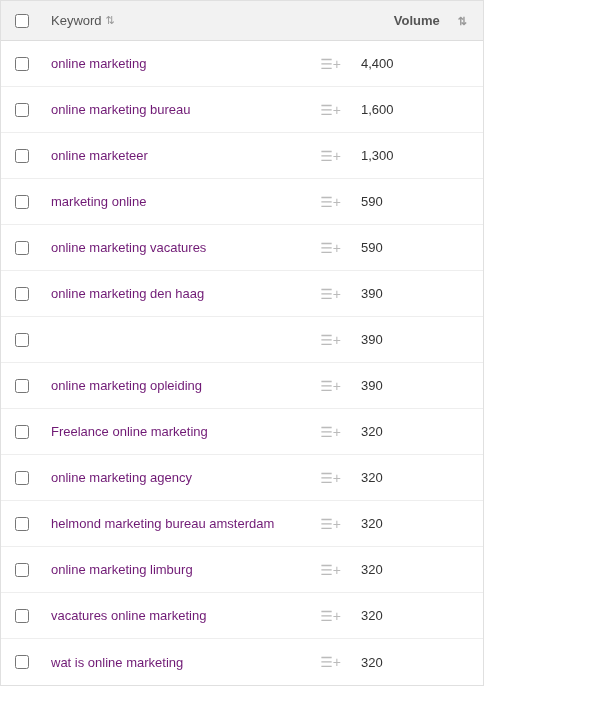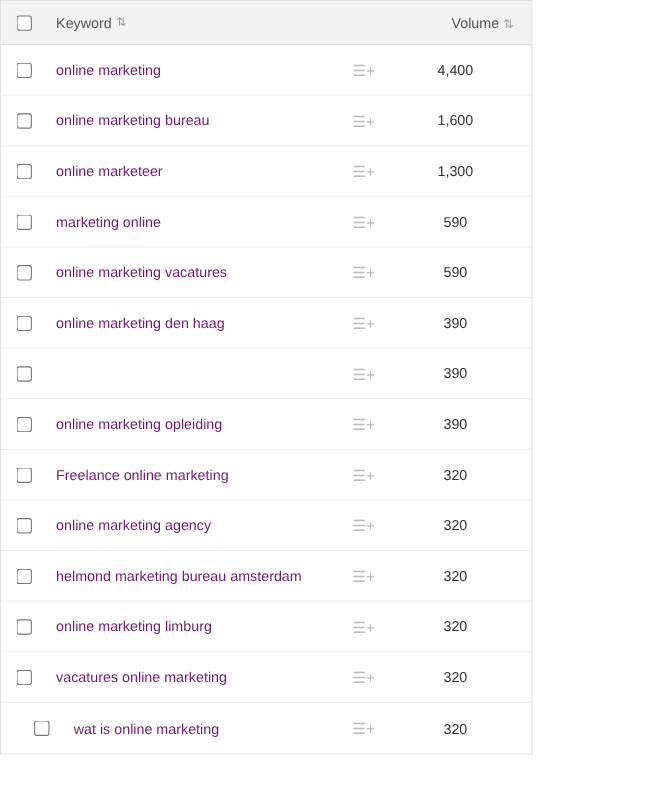--- a/index.html
+++ b/index.html
@@ -46,45 +46,44 @@
       font-size: 13px;
       display: flex;
       align-items: center;
       gap: 4px;
     }
 
     .header-volume {
       width: 130px;
       text-align: right;
       padding: 0 16px 0 8px;
-      font-weight: normal;
+      font-weight: bold;
       color: #555;
       font-size: 13px;
       display: flex;
       align-items: flex-end;
       justify-content: flex-end;
-      gap: 4px;
+      gap: 18px;
       flex-shrink: 0;
     }
 
     .sort-icon {
       color: #999;
       font-size: 11px;
     }
 
     .table-row {
       display: flex;
       align-items: center;
       border-bottom: 1px solid #eee;
       height: 46px;
     }
 
     .table-row:last-child {
       border-bottom: none;
-      margin-left: 16px;
     }
 
     .row-checkbox {
       width: 42px;
       display: flex;
       align-items: center;
       justify-content: center;
       flex-shrink: 0;
     }
 
@@ -107,21 +106,21 @@
       color: #bbb;
       font-size: 14px;
       cursor: pointer;
       margin-left: auto;
       padding-right: 4px;
       flex-shrink: 0;
     }
 
     .row-volume {
       width: 130px;
-      text-align: center;
+      text-align: left;
       padding: 0 16px 0 8px;
       color: #333;
       font-size: 13px;
       flex-shrink: 0;
     }
 
     input[type="checkbox"] {
       width: 14px;
       height: 14px;
       cursor: pointer;

